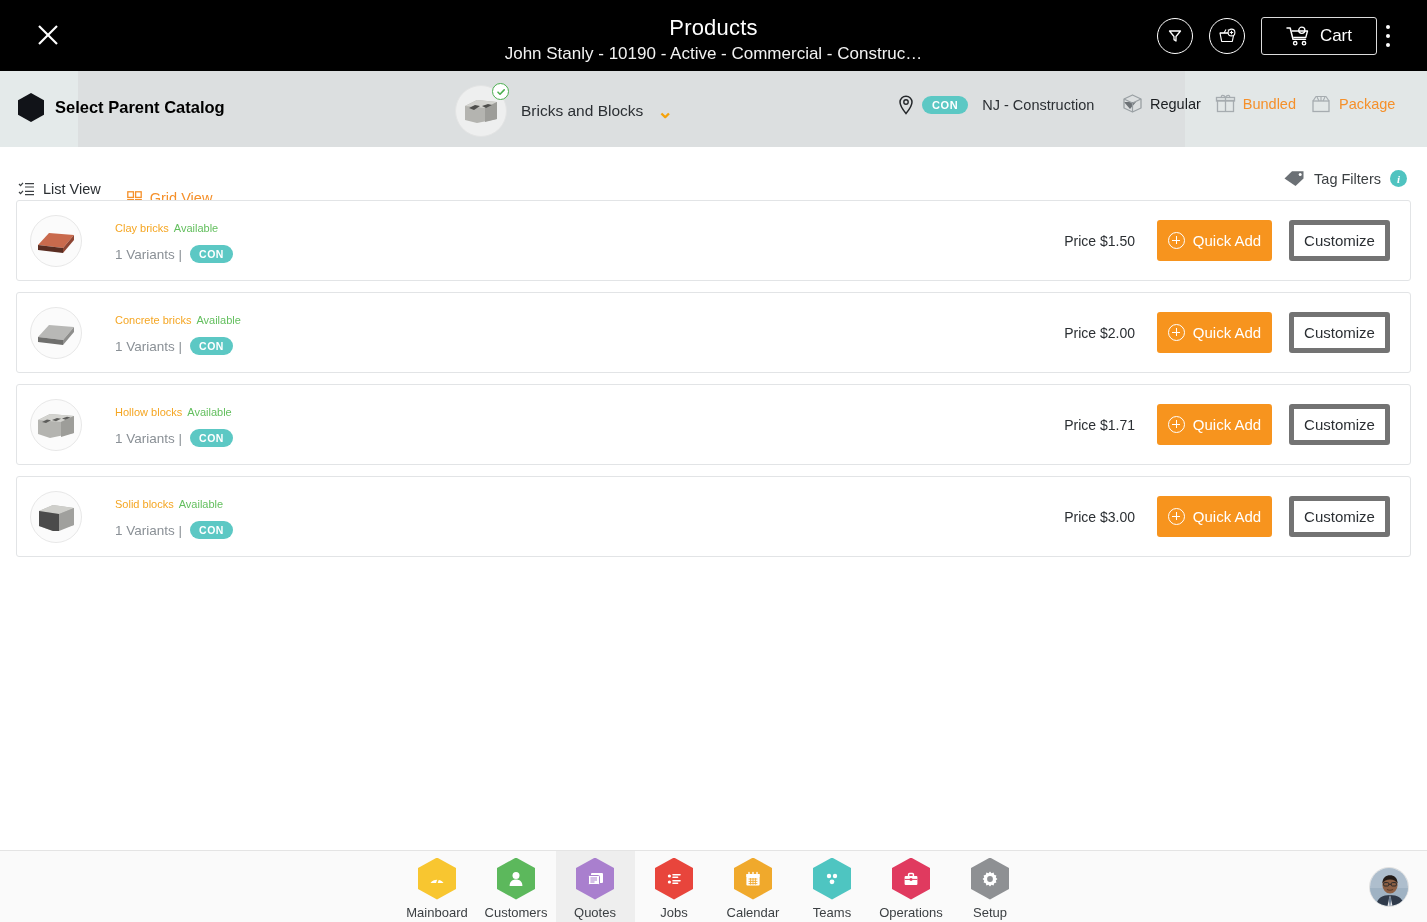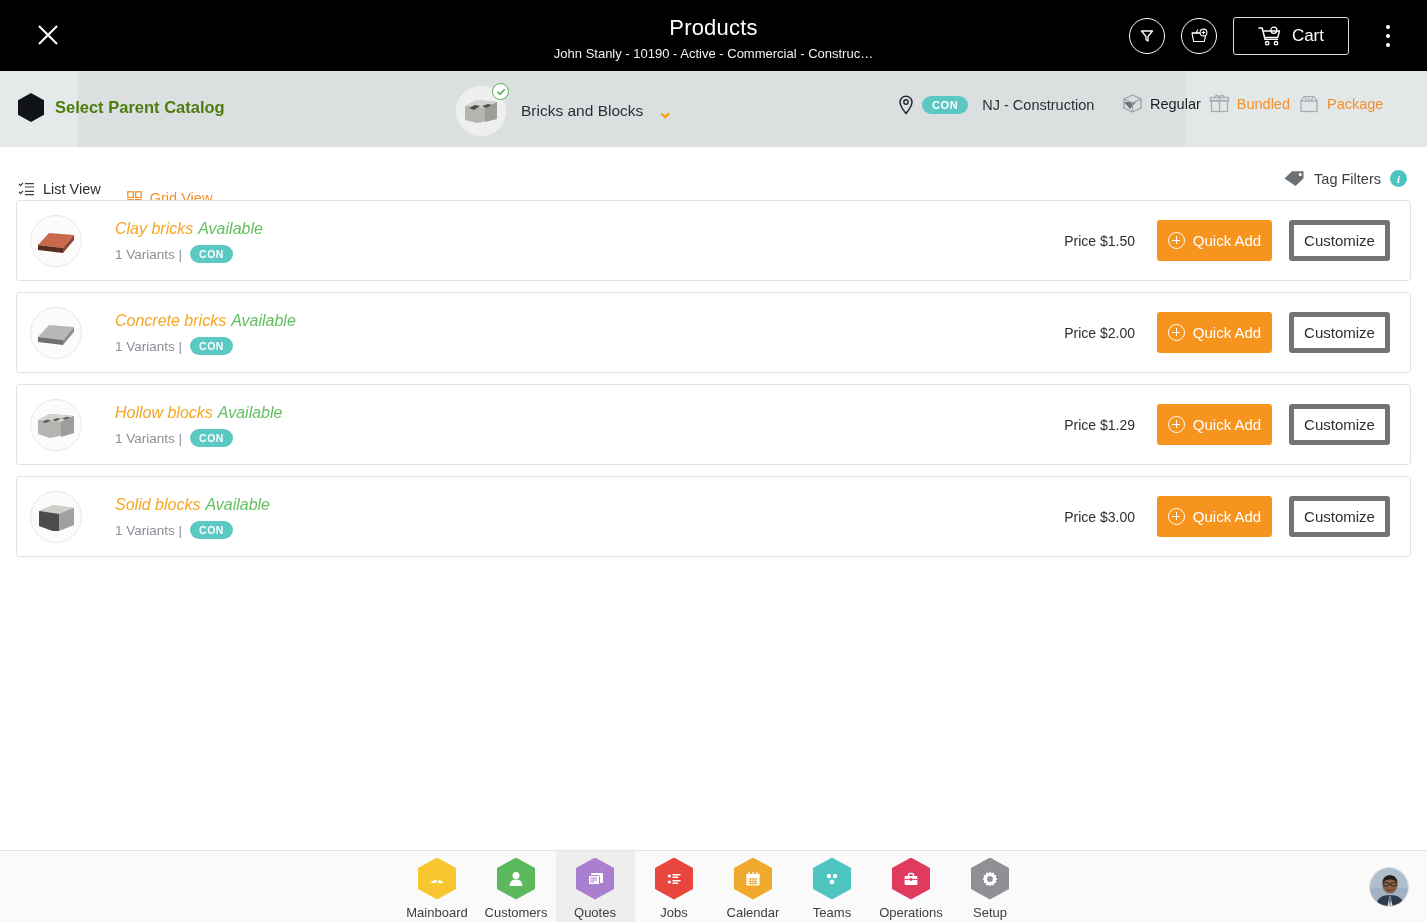--- a/index.html
+++ b/index.html
@@ -27,39 +27,38 @@
   .close-btn svg { display:block; }
   .header-titles {
     position: absolute; left: 0; top: 14px; width: 1427px;
     text-align: center; pointer-events: none;
   }
   .header-title {
     font-size: 22px; font-weight: 400; color: #ffffff;
     line-height: 28px; letter-spacing: .2px;
   }
   .header-subtitle {
-    font-size: 13px; color: #f2f2f2; line-height: 20px;
+    font-size: 17px; color: #f2f2f2; line-height: 20px;
     margin-top: 2px;
   }
   .header-actions {
     position: absolute; right: 14px; top: 0; height: 71px;
     display: flex; align-items: center; gap: 0px;
   }
   .circ-icon-btn {
     width: 36px; height: 36px; border-radius: 50%;
     border: 1.6px solid #ffffff;
     display: flex; align-items: center; justify-content: center;
     cursor: pointer; margin-right: 16px;
   }
   .cart-button {
     height: 38px; min-width: 100px;
     border: 1.4px solid #dcdcdc; border-radius: 3px;
     display: flex; align-items: center; justify-content: center;
     gap: 8px; padding: 0 24px; cursor: pointer;
-    margin-right: 28px;
   }
   .cart-button .lbl { font-size: 17px; color:#ffffff; }
   .kebab {
     width: 22px; height: 36px; margin-right: 14px;
     display:flex; flex-direction: column; align-items:center;
     justify-content:center; gap: 5px; cursor:pointer;
   }
   .kebab i { display:block; width: 4px; height: 4px; border-radius:50%; background:#ffffff; }
 
   
@@ -79,21 +78,21 @@
   }
   .parent-catalog {
     position: absolute; left: 18px; top: 22px;
     display: flex; align-items: center; gap: 11px;
     z-index: 3; cursor: pointer;
   }
   .hexagon-black {
     width: 26px; height: 29px; background: #111318;
     clip-path: polygon(50% 0%, 100% 25%, 100% 75%, 50% 100%, 0% 75%, 0% 25%);
   }
-  .parent-catalog .lbl { font-size: 16.5px; font-weight: bold; color: #4d7c0f; }
+  .parent-catalog .lbl { font-size: 16.5px; font-weight: bold; color: #000000; }
 
   .catalog-select {
     position: absolute; left: 455px; top: 14px;
     display: flex; align-items: center; gap: 14px; z-index: 3; cursor: pointer;
   }
   .cat-thumb-wrap { position: relative; width: 52px; height: 52px; }
   .cat-thumb {
     width: 52px; height: 52px; border-radius: 50%;
     background: #eeefef; border: 1px solid #e3e4e4;
     overflow: hidden; display:flex; align-items:center; justify-content:center;
@@ -117,21 +116,21 @@
     padding: 3px 10px; border-radius: 11px; letter-spacing: .6px;
   }
   .loc-name { font-size: 14.5px; color: #2b2f33; margin-left: 6px; }
   .caret-down {
     width: 0; height: 0; margin-left: 22px;
     border-left: 6px solid transparent; border-right: 6px solid transparent;
     border-top: 7px solid #6d7276; cursor:pointer;
   }
   .type-group {
     position: absolute; left: 1122px; top: 22px;
-    display: flex; align-items: center; gap: 8px; z-index: 3;
+    display: flex; align-items: center; gap: 14px; z-index: 3;
   }
   .type-item { display:flex; align-items:center; gap: 7px; cursor:pointer; }
   .type-item .t { font-size: 14.5px; }
   .t-active { color: #1b1e21; }
   .t-inactive { color: #f5902a; }
 
   
   .view-row {
     position: absolute; top: 147px; left: 0;
     width: 1427px; height: 53px; background: #ffffff;
@@ -163,21 +162,21 @@
     border: 1px solid #e2e4e6; border-radius: 3px;
     display: flex; align-items: center;
   }
   .p-thumb {
     width: 52px; height: 52px; margin-left: 13px;
     border-radius: 50%; background: #fbfbfb;
     border: 1px solid #e8e8e8; overflow: hidden;
     display:flex; align-items:center; justify-content:center; flex: 0 0 auto;
   }
   .p-info { margin-left: 33px; flex: 1 1 auto; }
-  .p-name-row { font-size: 16px; line-height: 21px; font-style: italic; }
+  .p-name-row { font-size: 11px; line-height: 21px; }
   .p-name { color: #f5a623; }
   .p-status { color: #63bf5e; margin-left: 5px; }
   .p-meta-row { display:flex; align-items:center; gap: 8px; margin-top: 6px; }
   .p-variants { font-size: 13.5px; color: #8a9096; }
   .badge-con-sm {
     background: #5cc8c4; color:#ffffff; font-size: 10.5px; font-weight:bold;
     padding: 3px 9px; border-radius: 10px; letter-spacing: .5px;
   }
   .p-price { font-size: 14px; color: #2b2f33; margin-right: 22px; white-space: nowrap; }
   .btn-quick-add {
@@ -444,21 +443,21 @@
     </div>
     <div class="p-info">
       <div class="p-name-row">
         <span class="p-name">Hollow blocks</span><span class="p-status">Available</span>
       </div>
       <div class="p-meta-row">
         <span class="p-variants">1 Variants |</span>
         <span class="badge-con-sm">CON</span>
       </div>
     </div>
-    <span class="p-price">Price $1.29</span>
+    <span class="p-price">Price $1.71</span>
     <button class="btn-quick-add">
       <span class="plus-circ"></span>
       <span>Quick Add</span>
     </button>
     <button class="btn-customize">Customize</button>
   </div>
 
   <div class="product-card">
     <div class="p-thumb">
       <svg width="44" height="34" viewBox="0 0 44 34">

